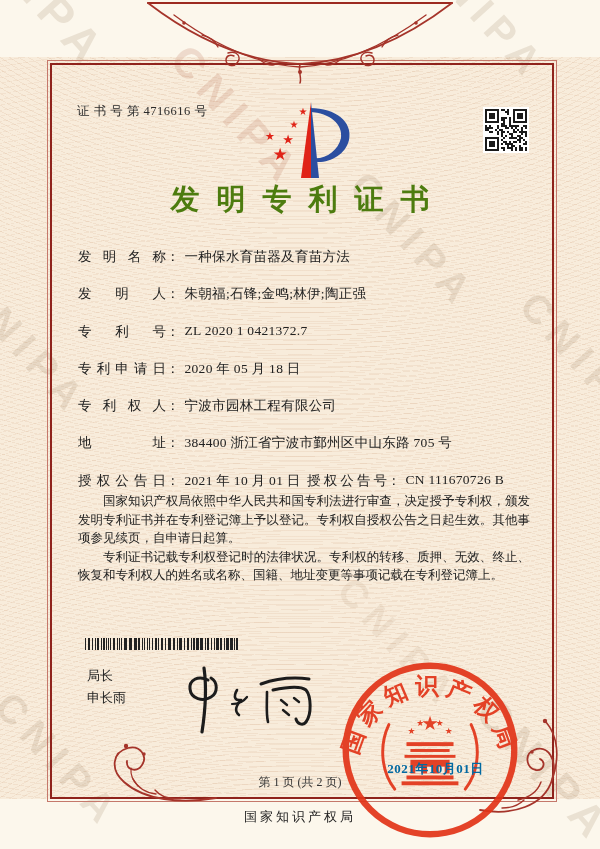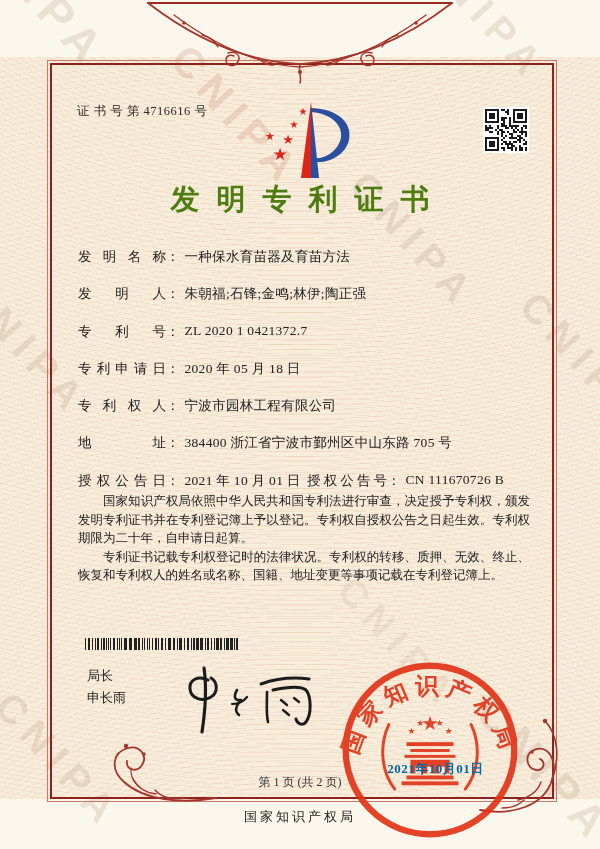--- a/index.html
+++ b/index.html
@@ -290,21 +290,21 @@
     </div>
     <div class="frow">
       <span class="flabel">授权公告日</span><span class="fcolon">：</span><span class="fvalue">2021 年 10 月 01 日</span>
       <span class="fpair2">
         <span class="flabel">授权公告号</span><span class="fcolon">：</span><span class="fvalue">CN 111670726 B</span>
       </span>
     </div>
   </div>
 
   <div class="paras">
-    <p>国家知识产权局依照中华人民共和国专利法进行审查，决定授予专利权，颁发发明专利证书并在专利登记簿上予以登记。专利权自授权公告之日起生效。专利权期限为二十年，自申请日起算。</p>
+    <p>国家知识产权局依照中华人民共和国专利法进行审查，决定授予专利权，颁发发明专利证书并在专利登记簿上予以登记。专利权自授权公告之日起生效。其他事项参见续页，自申请日起算。</p>
     <p>专利证书记载专利权登记时的法律状况。专利权的转移、质押、无效、终止、恢复和专利权人的姓名或名称、国籍、地址变更等事项记载在专利登记簿上。</p>
   </div>
 
   <svg class="barcode" width="155" height="12" viewBox="0 0 155 12" shape-rendering="crispEdges">
     <g id="barcode-bars" fill="#222">
         <rect x="0" y="0" width="1" height="12"></rect>
         <rect x="3" y="0" width="2" height="12"></rect>
         <rect x="7" y="0" width="1" height="12"></rect>
         <rect x="10" y="0" width="1" height="12"></rect>
         <rect x="12" y="0" width="2" height="12"></rect>

